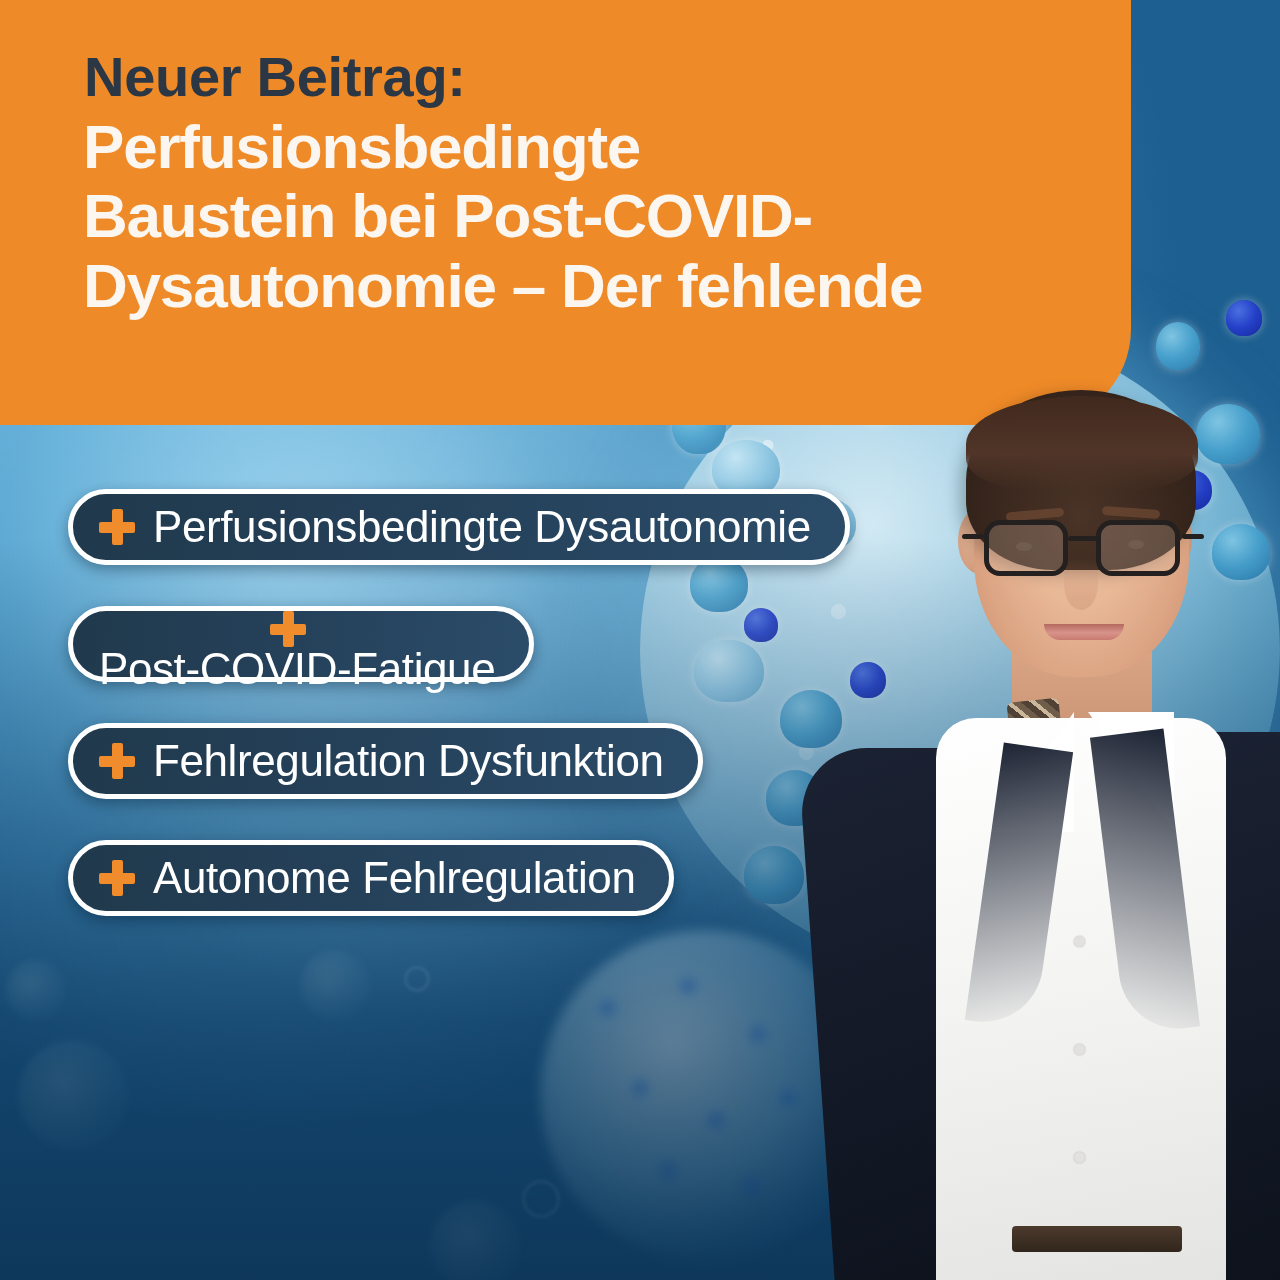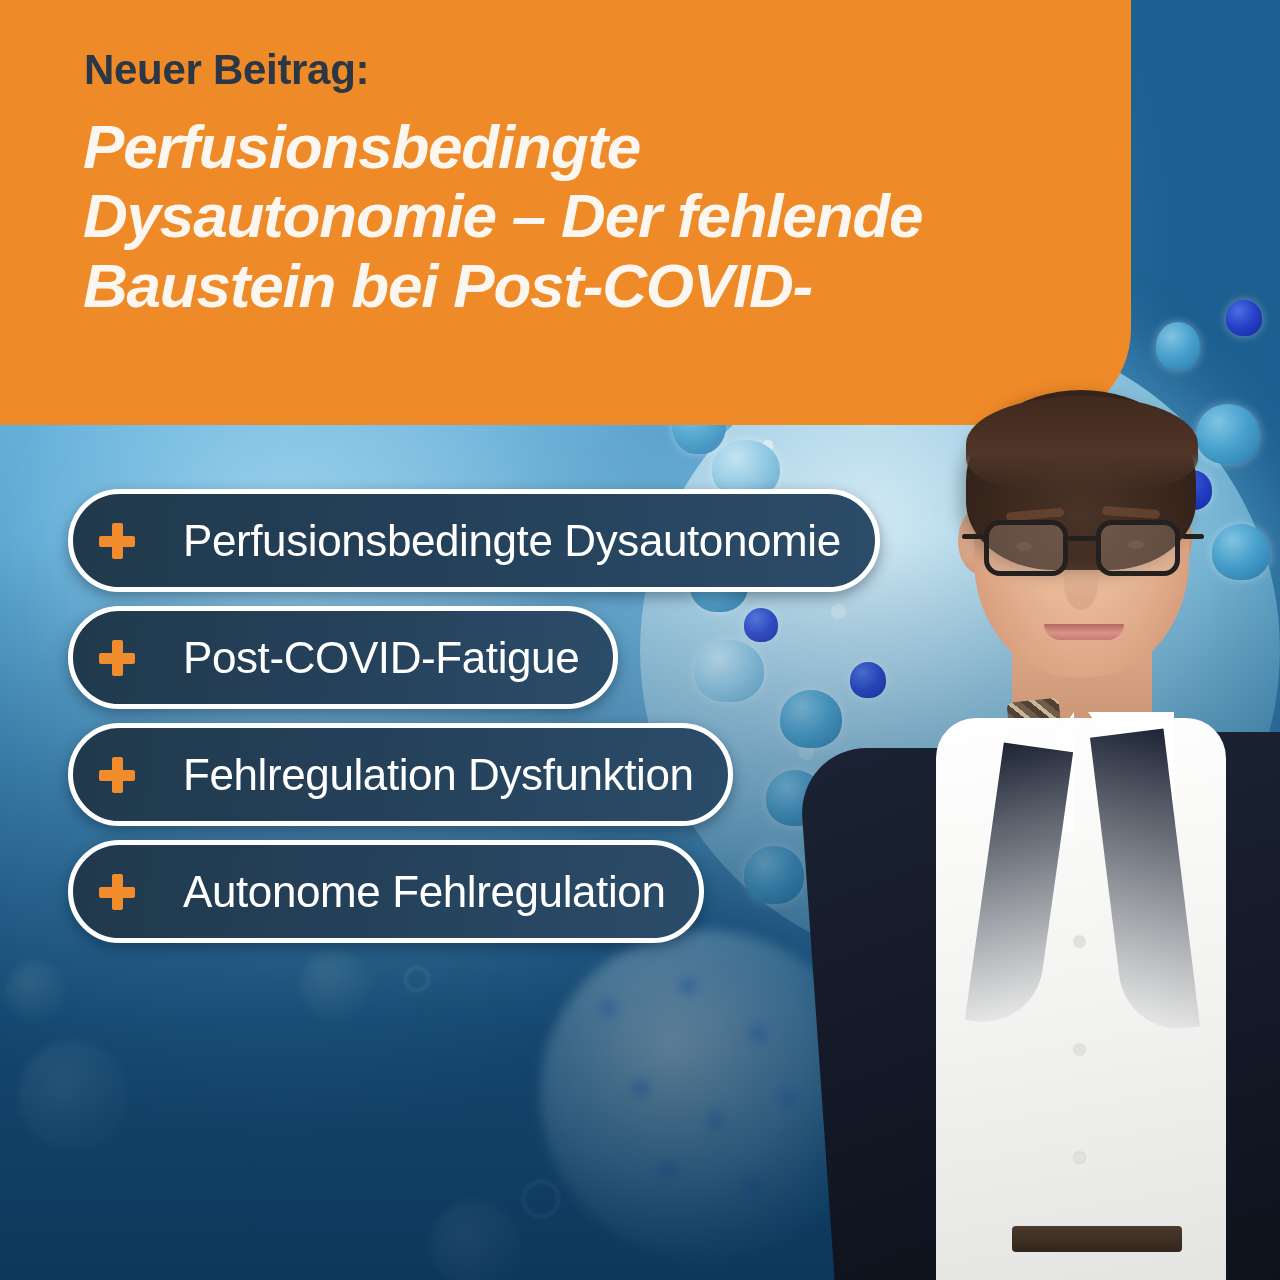--- a/index.html
+++ b/index.html
@@ -95,31 +95,31 @@
   
   .header-block {
     position:absolute; left:0; top:0;
     width:1131px; height:425px;
     background:#ef8a28;
     border-bottom-right-radius:96px;
     z-index:5;
   }
   .kicker {
     position:absolute; left:84px; top:48px;
-    font-size:42px; font-weight:700; letter-spacing:-0.3px;
+    font-size:56px; font-weight:700; letter-spacing:-0.3px;
     color:#2b3744; line-height:1.05;
     white-space:nowrap;
   }
   .headline {
     position:absolute; left:83px; top:112px; width:990px;
     font-size:62px; font-weight:700; line-height:1.12;
     letter-spacing:-1.2px;
     color:#fbf6ef;
   }
-  .headline .ln { display:block; white-space:nowrap;font-style:italic; }
+  .headline .ln { display:block; white-space:nowrap; }
 
   
   .portrait {
     position:absolute; right:-6px; bottom:0;
     width:470px; height:900px;
     z-index:7;
   }
   .p-hair {
     position:absolute; left:150px; top:10px; width:230px; height:180px;
     background:radial-gradient(ellipse at 50% 70%, #4a3327 0%, #39271d 55%, #2a1c15 100%);
@@ -212,47 +212,46 @@
   .p-btn { position:absolute; width:11px; height:11px; border-radius:50%;
     background:#e3e1dd; box-shadow:0 0 2px rgba(0,0,0,.25); }
   .p-belt { position:absolute; left:196px; bottom:28px; width:170px; height:26px;
     background:linear-gradient(180deg,#4c3a2c 0%,#31261c 100%); border-radius:4px; }
 
   
   .pill-stack { position:absolute; left:0; top:0; z-index:9; }
   .pill {
     position:absolute;
     display:flex; align-items:center;
-    height:103px;
+    height:76px;
     padding:0 34px 0 26px;
     border-radius:999px;
     border:5px solid #ffffff;
     background:linear-gradient(96deg, #20394c 0%, #25415a 48%, #2b4c69 100%);
     box-shadow:0 5px 14px rgba(3,24,45,0.38);
     white-space:nowrap;
-    gap:30px;
   }
   .pill .plus {
     flex:0 0 auto;
     width:36px; height:36px;
     margin-right:18px;
     position:relative;
   }
   .pill .plus::before, .pill .plus::after {
     content:""; position:absolute; background:#f08c2c; border-radius:2px;
   }
   .pill .plus::before { left:13px; top:0; width:11px; height:36px; }
   .pill .plus::after  { left:0; top:13px; width:36px; height:11px; }
   .pill .label {
     font-size:44px; font-weight:400; letter-spacing:-0.4px;
     color:#ffffff; line-height:1;
   }
 
   #pill-0 { left:68px; top:489px; }
-  #pill-1 { left:68px; top:606px; }
+  #pill-1 { left:68px; top:606px;flex-direction:column; }
   #pill-2 { left:68px; top:723px; }
   #pill-3 { left:68px; top:840px; }
 </style>
 </head>
 <body>
 
 <div id="stage">
 
   <div class="bg-base"></div>
 
@@ -335,22 +334,22 @@
     <div class="p-nose"></div>
     <div class="p-teeth"></div>
     <div class="p-mouth"></div>
   </div>
 
   <div class="header-block">
     <div class="kicker">Neuer Beitrag:</div>
 
     <div class="headline">
       <span class="ln">Perfusionsbedingte</span>
+      <span class="ln">Baustein bei Post-COVID-</span>
       <span class="ln">Dysautonomie – Der fehlende</span>
-      <span class="ln">Baustein bei Post-COVID-</span>
     </div>
   </div>
 
   <div class="pill-stack">
 
     <div class="pill" id="pill-0">
       <span class="plus"></span>
       <span class="label">Perfusionsbedingte Dysautonomie</span>
     </div>
 

